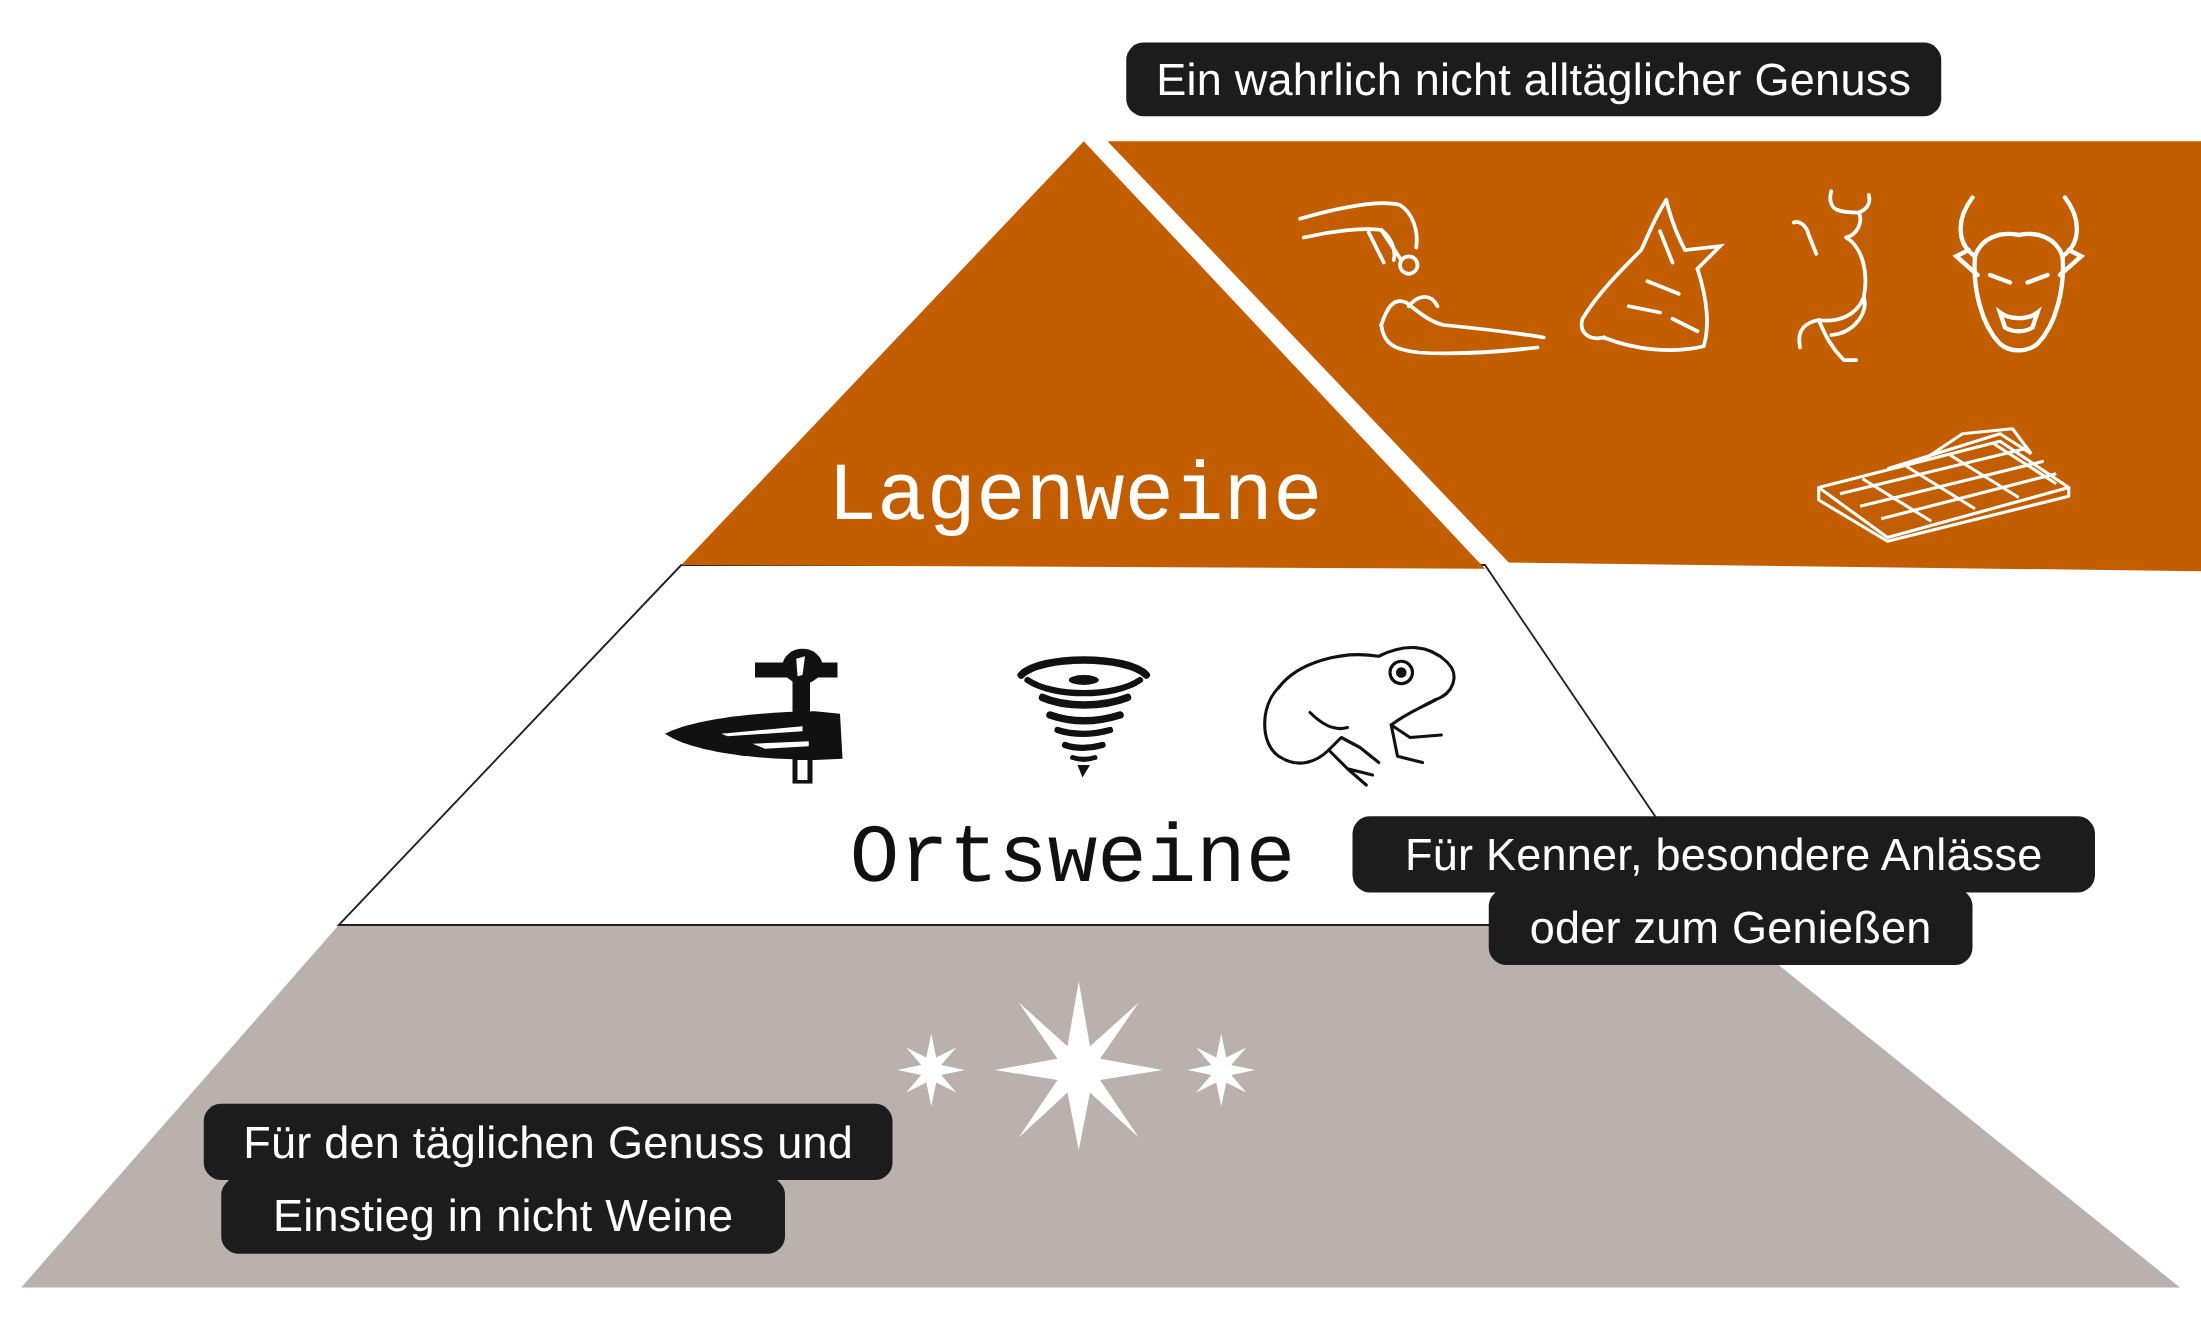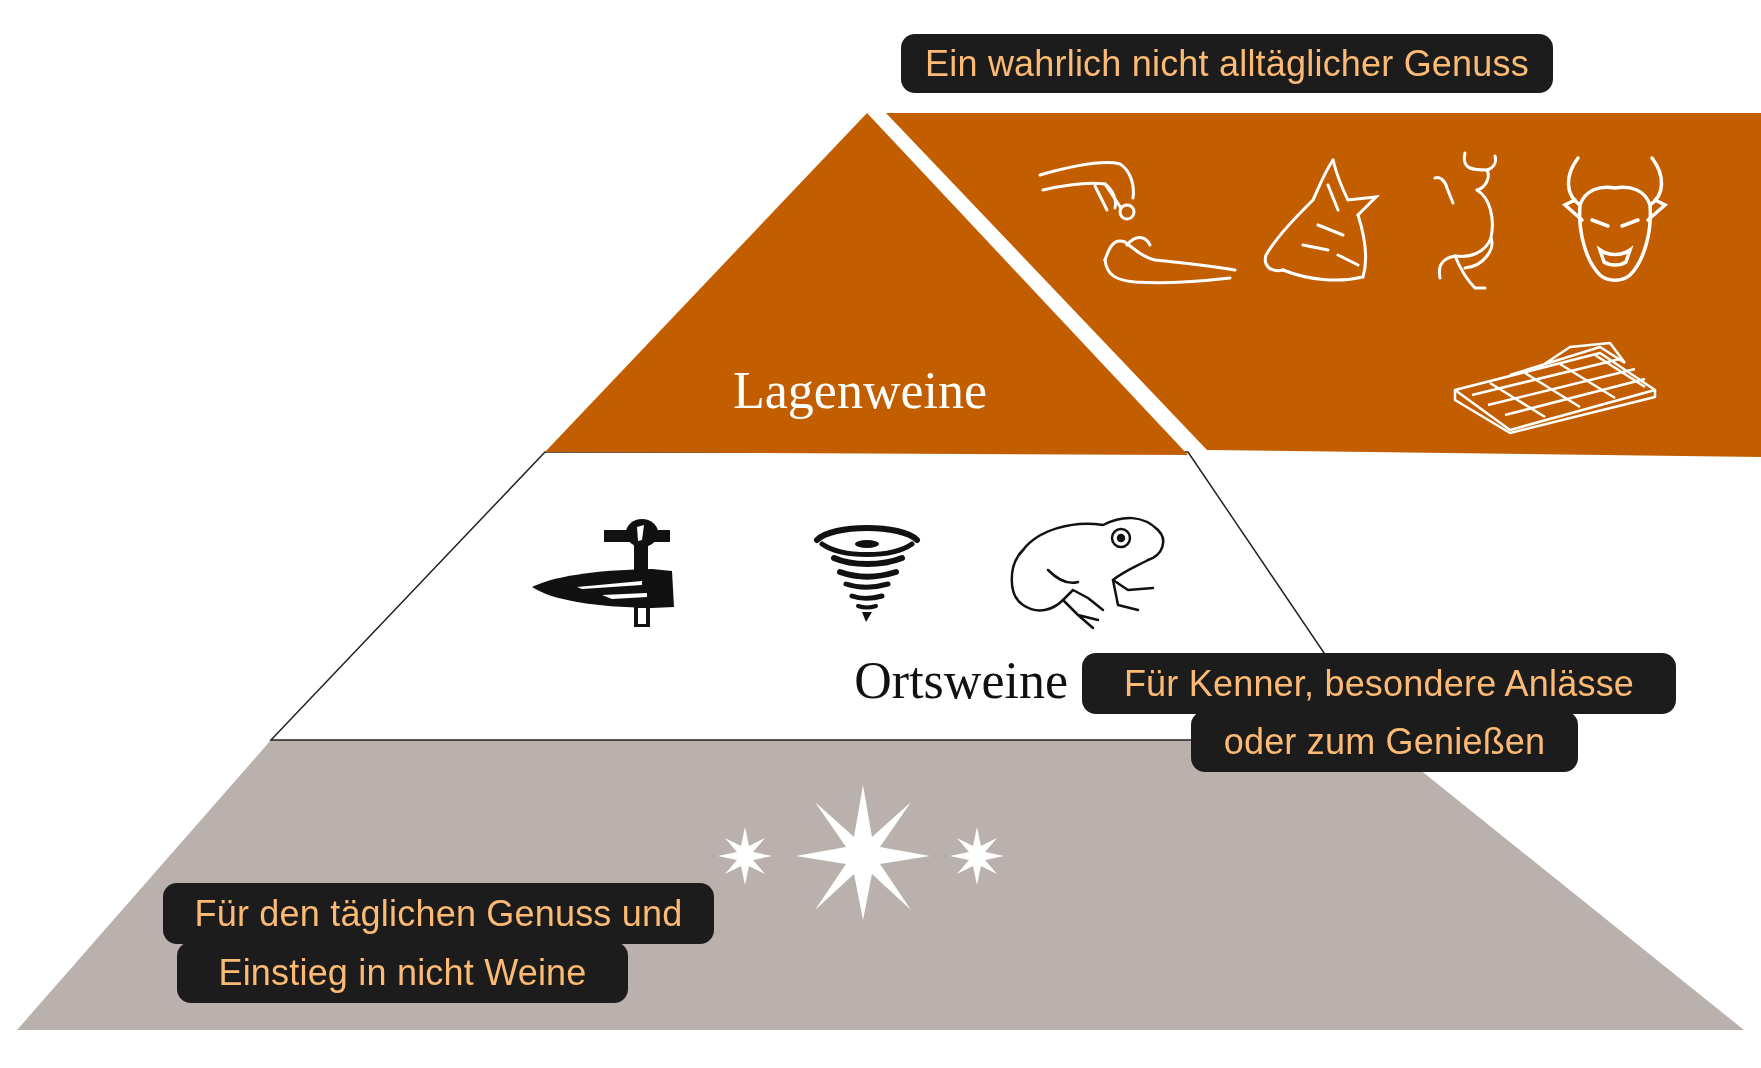--- a/index.html
+++ b/index.html
@@ -1,26 +1,26 @@
 <!DOCTYPE html>
 <html><head>
 <meta charset="utf-8">
 <style>
   html, body { margin: 0; padding: 0; background: #ffffff; }
   body { width: 1761px; height: 1068px; position: relative; overflow: hidden; font-family: "Liberation Sans", sans-serif; }
   .canvas { position: absolute; left: 0; top: 0; width: 1761px; height: 1068px; }
   svg.shapes { position: absolute; left: 0; top: 0; }
   .pill {
-    position: absolute; background: #1c1c1c; color: #fdba74;
+    position: absolute; background: #1c1c1c; color: #ffffff;
     border-radius: 14px; font-family: "Liberation Sans", sans-serif;
     font-size: 36px; line-height: 1; display: flex; align-items: center; justify-content: center;
     white-space: nowrap; letter-spacing: 0.2px;
   }
   .tier-label {
-    position: absolute; font-family: Liberation Serif, serif; font-size: 52px; line-height: 1;
+    position: absolute; font-family: Liberation Mono, monospace; font-size: 66px; line-height: 1;
     text-align: center; white-space: nowrap;
   }
   .icon { position: absolute; }
 </style>
 </head>
 <body>
 
 <div class="canvas">
 
   <svg class="shapes" width="1761" height="1068" viewBox="0 0 1761 1068">
@@ -131,21 +131,21 @@
       <circle cx="118" cy="28" r="9"></circle>
       <circle cx="118" cy="28" r="3" fill="#111111"></circle>
       <path d="M145,50 C130,58 120,62 110,70 L125,80 L150,78"></path>
       <path d="M20,40 C5,55 5,85 20,95 C35,105 50,100 60,90"></path>
       <path d="M60,90 L75,105 L95,110 M75,105 L90,118 M60,90 L70,80 L85,88 L100,100"></path>
       <path d="M45,60 C55,70 65,75 75,72"></path>
       <path d="M110,70 L115,95 L135,100"></path>
     </g>
   </svg>
 
-  <div class="tier-label" style="left:648px; top:655px; width:420px; color:#111111;text-align:right;">
+  <div class="tier-label" style="left:648px; top:655px; width:420px; color:#111111;">
     <span>Ortsweine</span>
   </div>
 
   <div class="pill" style="left:1082px; top:653px; width:594px; height:61px;">
     <span>Für Kenner, besondere Anlässe</span>
   </div>
   <div class="pill" style="left:1191px; top:711px; width:387px; height:61px;text-align:center;">
     <span>oder zum Genießen</span>
   </div>
 

